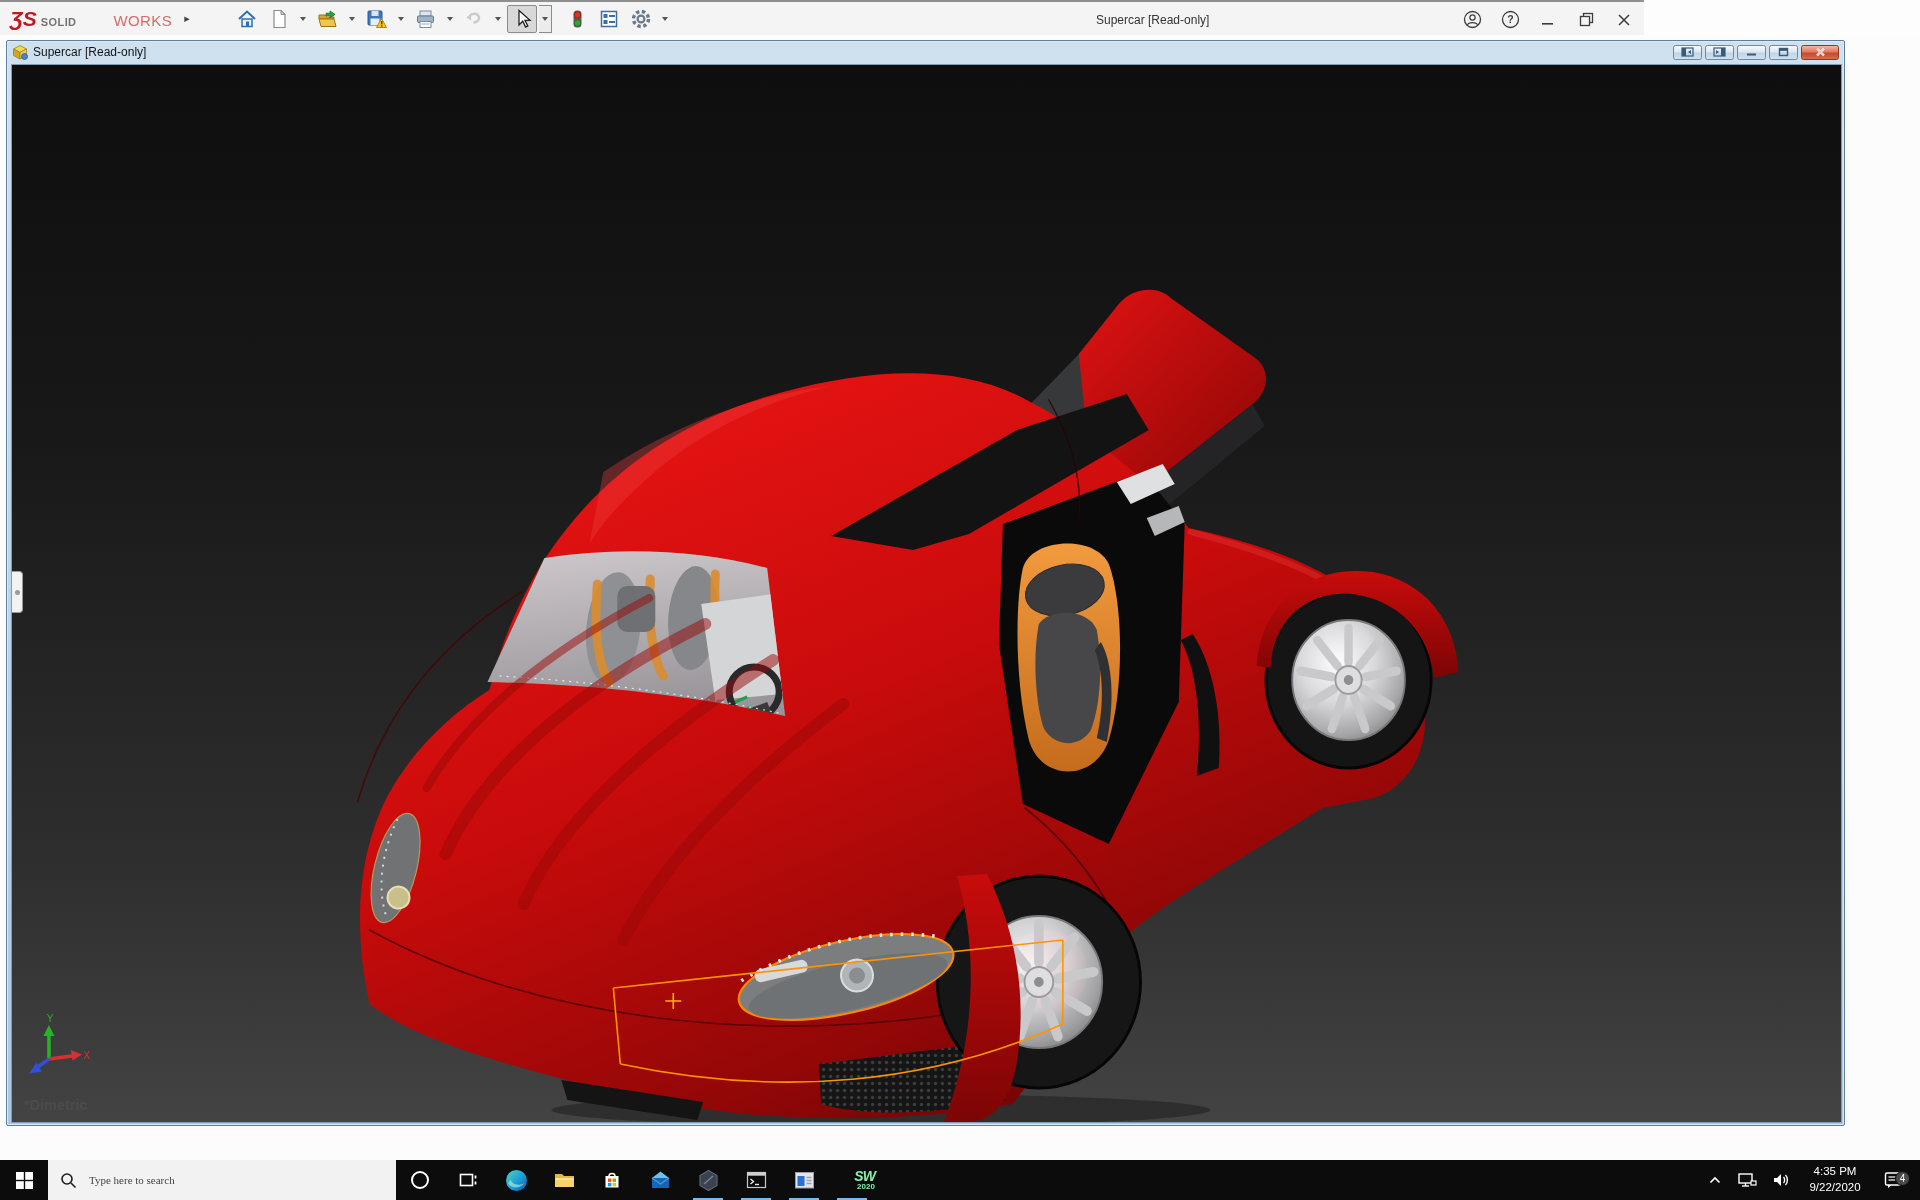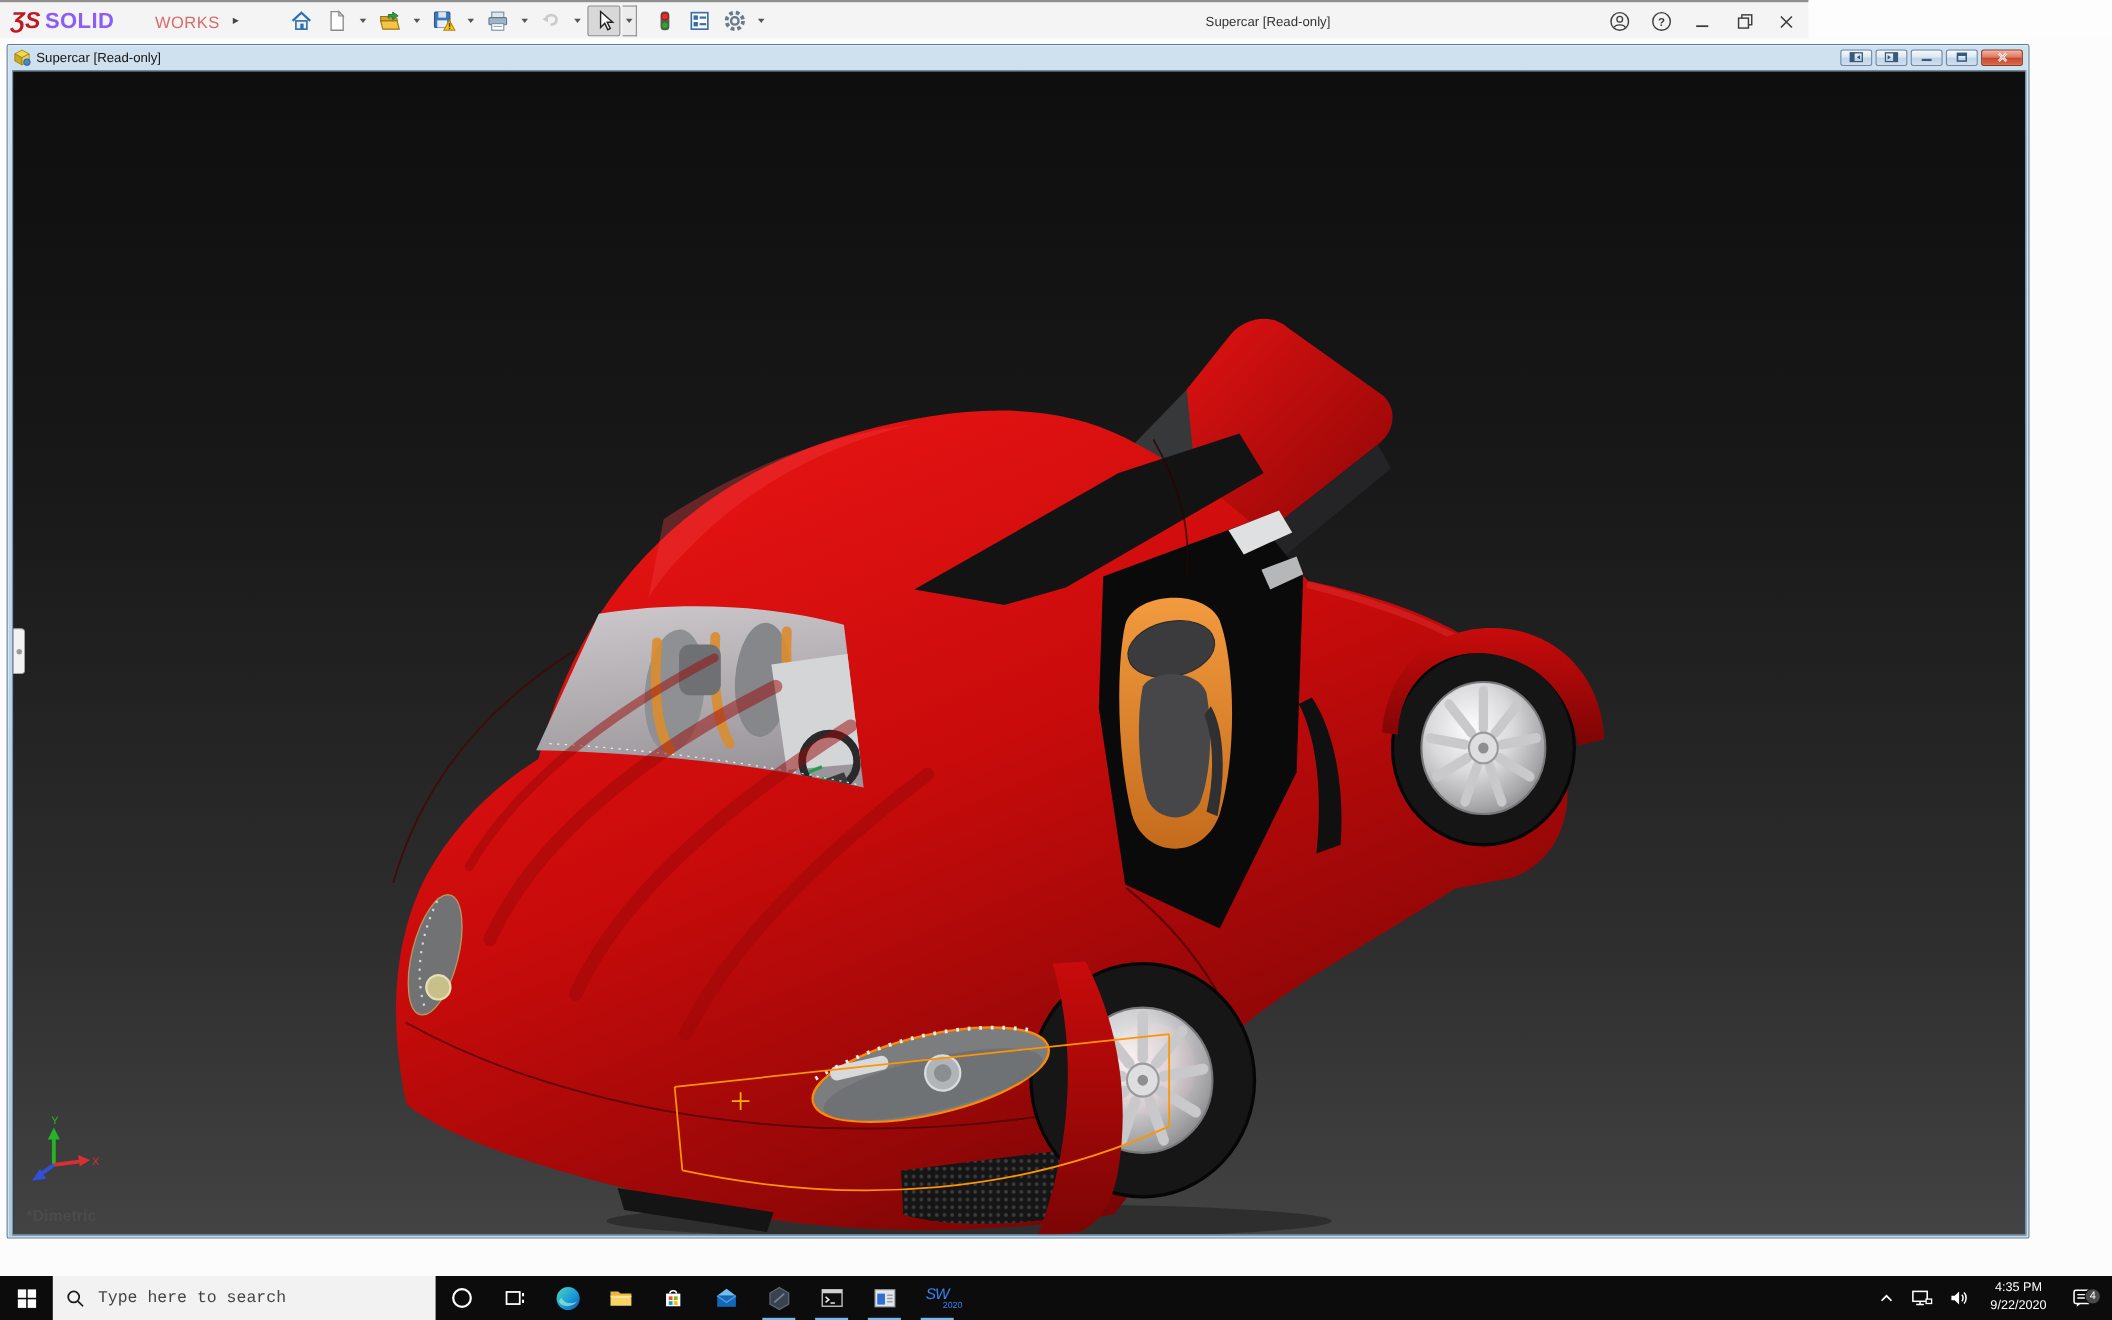--- a/index.html
+++ b/index.html
@@ -4,21 +4,21 @@
 <style>
   html,body{margin:0;padding:0;width:1920px;height:1200px;overflow:hidden;
     font-family:"Liberation Sans",sans-serif;background:#fdfdfd;}
   *{box-sizing:border-box;}
 
   
   .titlebar{position:absolute;left:0;top:0;width:1644px;height:35px;background:#f4f4f4;
     border-top:2px solid #8f8f8f;display:flex;align-items:center;}
   .logo{display:flex;align-items:baseline;padding:0 6px 0 10px;cursor:default;}
   .logo-glyph{font-style:italic;font-weight:bold;font-size:21px;color:#c01820;margin-right:4px;}
-  .brand-bold{font-weight:bold;font-size:20px;color:#8b5cf6;letter-spacing:.4px;}
+  .brand-bold{font-weight:bold;font-size:11px;color:#737373;letter-spacing:.4px;}
   .brand-light{font-weight:normal;font-size:15px;color:#d96a6a;letter-spacing:.4px;padding-left:37px;}
   .flyout{margin:0 14px 0 6px;font-size:11px;color:#444;}
   .tools{display:flex;align-items:center;gap:2px;margin-left:28px;}
   .tool{height:28px;display:flex;align-items:center;padding:0 3px;border:1px solid transparent;border-radius:2px;}
   .tool.pressed{background:#d8d8d8;border:1px solid #8c8c8c;}
   .tool.disabled svg{opacity:.45;filter:grayscale(1);}
   .caret{width:0;height:0;border-left:3.5px solid transparent;border-right:3.5px solid transparent;
     border-top:4px solid #555;margin:0 3px;}
   .caretbox{height:28px;display:flex;align-items:center;border:1px solid transparent;}
   .main-title{position:absolute;left:1096px;top:0;height:35px;display:flex;align-items:center;
@@ -43,31 +43,31 @@
   .side-tab{position:absolute;left:0;top:506px;width:11px;height:42px;background:#f2f2f2;
     border:1px solid #9a9a9a;border-left:none;border-radius:0 4px 4px 0;}
   .side-tab .dot{position:absolute;left:3px;top:18px;width:5px;height:5px;border-radius:50%;background:#9a9a9a;}
 
   
   .taskbar{position:absolute;left:0;top:1160px;width:1920px;height:40px;background:#0c0c0c;
     display:flex;align-items:stretch;color:#fff;}
   .tb-slot{width:48px;display:flex;align-items:center;justify-content:center;position:relative;}
   .tb-slot .ul{position:absolute;bottom:0;left:9px;width:30px;height:2.5px;background:#76b9ed;}
   .searchbox{width:348px;background:#f2f2f2;display:flex;align-items:center;gap:10px;padding:0 12px;}
-  .searchbox input{border:none;background:transparent;outline:none;font-size:15px;color:#7f1d1d;width:260px;
-    font-family:Liberation Mono, monospace;}
+  .searchbox input{border:none;background:transparent;outline:none;font-size:11px;color:#7f1d1d;width:260px;
+    font-family:Liberation Serif, serif;}
   .searchbox input::placeholder{color:#454545;opacity:1;}
   .tray{margin-left:auto;display:flex;align-items:center;}
   .tray .tb-slot{width:30px;}
   .clock{width:74px;text-align:center;font-size:11.5px;line-height:1.35;padding:0 2px;}
   .notif{position:relative;width:42px;display:flex;align-items:center;justify-content:center;}
   .badge{position:absolute;right:4px;bottom:5px;width:15px;height:15px;border-radius:50%;background:#4a4a4a;
     border:1px solid #0c0c0c;font-size:10px;display:flex;align-items:center;justify-content:center;color:#fff;}
   .showdesk{width:6px;border-left:1px solid #3a3a3a;}
-  .sw-badge{text-align:center;line-height:1;font-weight:normal;font-style:italic;color:#3b82f6;}
+  .sw-badge{text-align:right;line-height:1;font-weight:bold;font-style:italic;color:#86efac;}
   .sw-badge .l1{font-size:14px;letter-spacing:-1px;}
   .sw-badge .l2{font-size:8px;font-style:normal;letter-spacing:0;margin-left:28px;}
 </style>
 </head>
 <body>
 
 <header class="titlebar">
   <div class="logo">
     <span class="logo-glyph">ƷS</span>
     <span class="brand-bold">SOLID</span>

